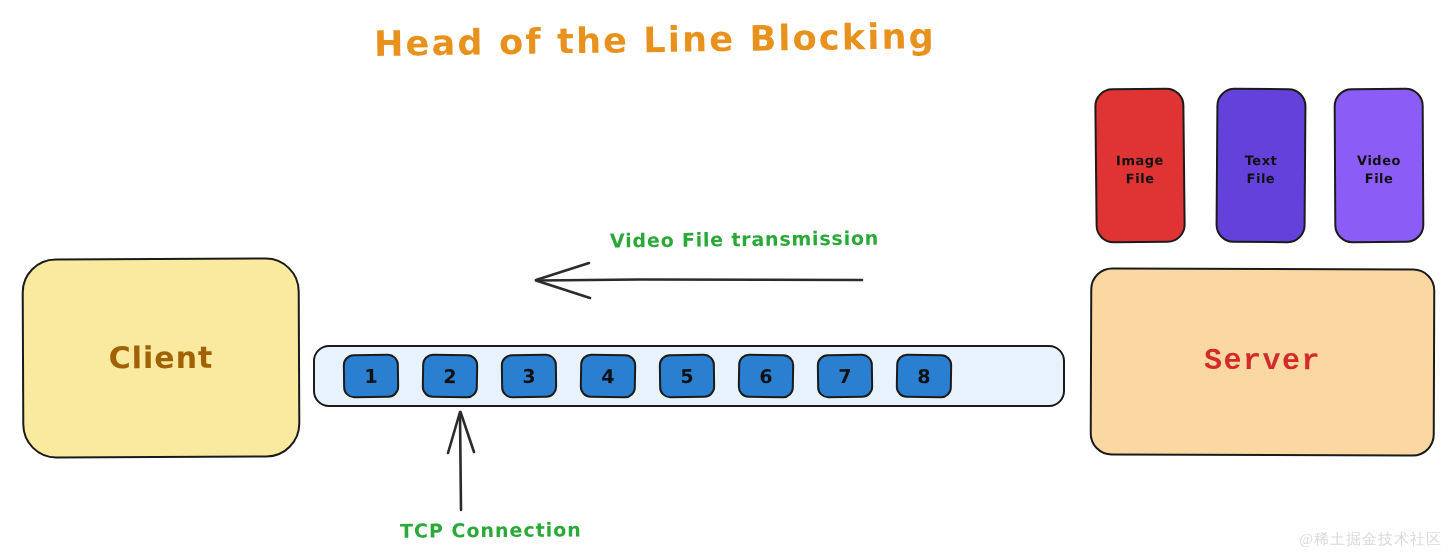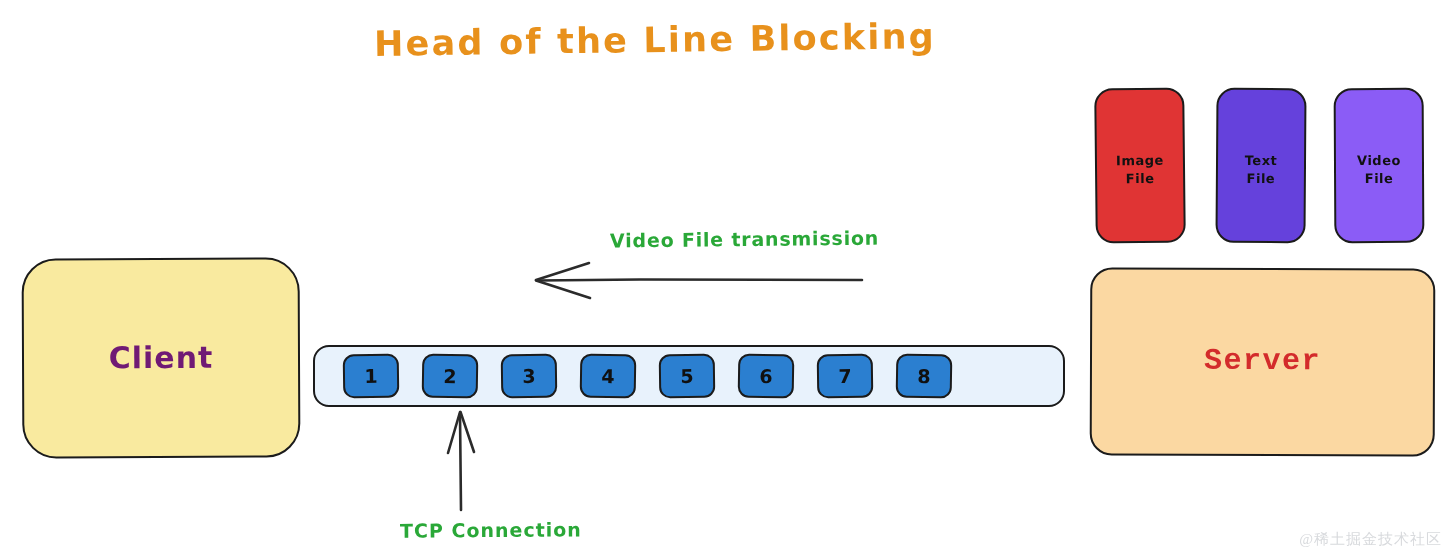--- a/index.html
+++ b/index.html
@@ -55,21 +55,21 @@
     left: 22px;
     top: 258px;
     width: 278px;
     height: 200px;
     background: #f9ea9f;
     border-radius: 34px;
     transform: rotate(-0.25deg);
   }
   #client .label {
     font-size: 30px;
-    color: #701a75;
+    color: #a16207;
     letter-spacing: 1px;
   }
 
   
   #server {
     left: 1090px;
     top: 268px;
     width: 345px;
     height: 188px;
     background: #fbd8a2;

